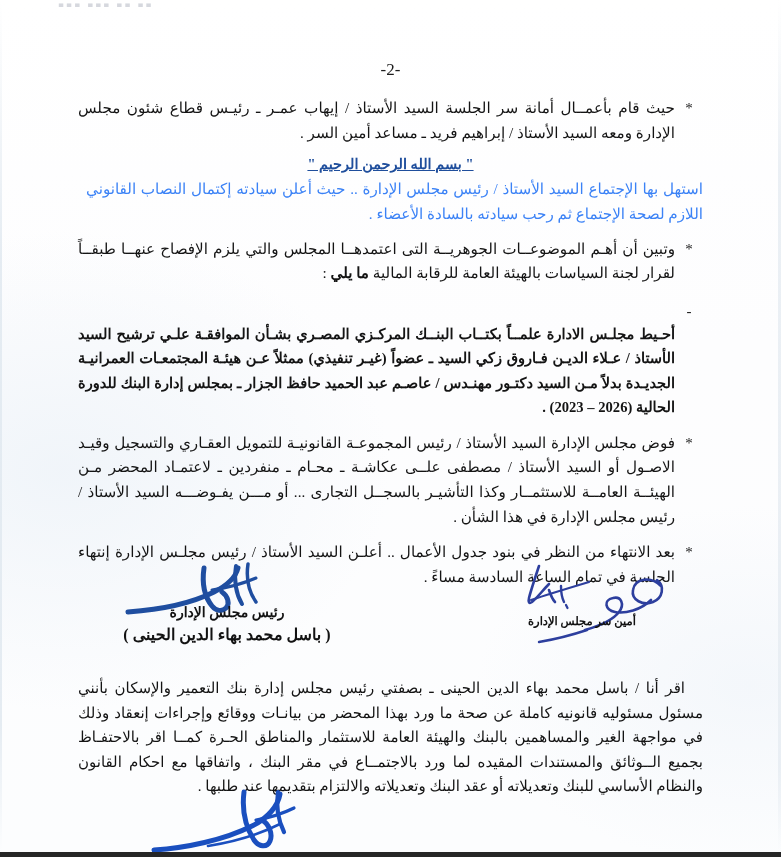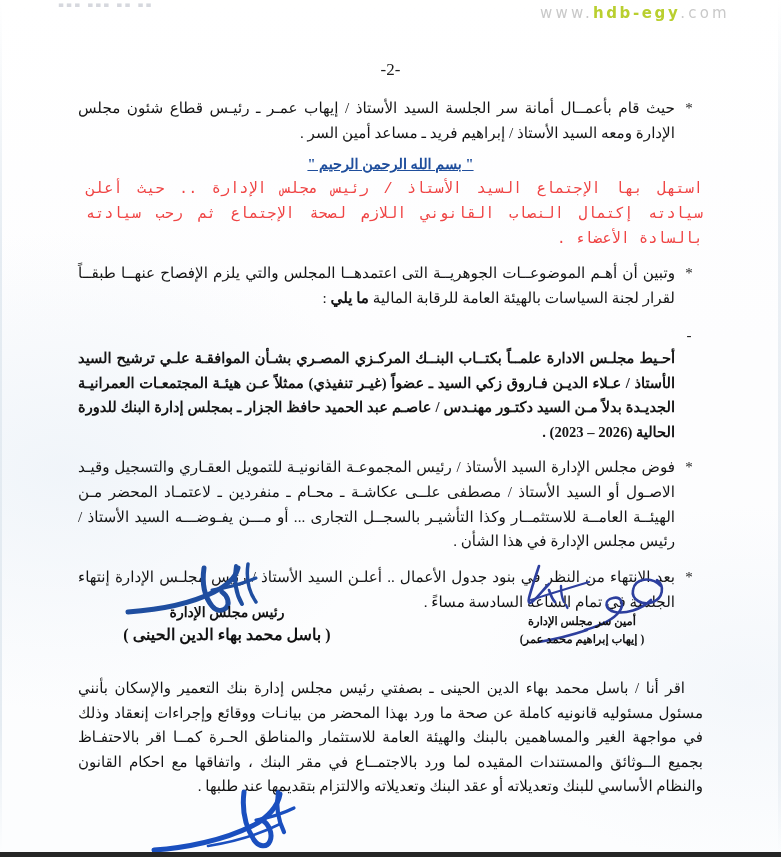--- a/index.html
+++ b/index.html
@@ -123,24 +123,24 @@
     flex: 1 1 auto;
     font-family: "Liberation Serif", "DejaVu Serif", serif;
     font-size: 15.2px;
     line-height: 1.62;
     color: #141414;
     text-align: justify;
     text-justify: inter-word;
   }
 
   .plain-para {
-    font-family: Liberation Mono, monospace;
+    font-family: Liberation Serif, serif;
     font-size: 15.2px;
     line-height: 1.62;
-    color: #ef4444;
+    color: #3b82f6;
     text-align: justify;
     margin: 0 0 10px 8px;
   }
 
   .basmala {
     text-align: center;
     font-family: "Liberation Serif", "DejaVu Serif", serif;
     font-size: 14.5px;
     font-weight: bold;
     color: #1f4e9c;
@@ -236,23 +236,20 @@
 </style>
 </head>
 <body>
 
 <div class="page">
 
   <div class="scan-tint"></div>
 
   <div class="header-crumb">▪▪▪  ▪▪▪  ▪▪ ▪▪</div>
 
-  <div class="watermark">
-    <span class="wm-dim">www.</span><span class="wm-accent">hdb-egy</span><span class="wm-dim">.com</span>
-  </div>
 
   <div class="page-number">-2-</div>
 
   <div class="body-block">
 
     <div class="para-row">
       <div class="marker">*</div>
       <div class="para-text">حيث قام بأعمــال أمانة سر الجلسة السيد الأستاذ / إيهاب عمـر ـ رئيـس قطاع شئون مجلس الإدارة ومعه السيد الأستاذ / إبراهيم فريد ـ مساعد أمين السر .</div>
     </div>
 
@@ -312,21 +309,20 @@
           <path d="M101,41 l1.5,3" stroke-width="2.2"></path>
           <path d="M196,22 C186,12 170,14 168,26 C166,36 178,42 188,38 C198,34 200,22 192,16" stroke-width="2.6"></path>
           <path d="M186,36 C176,46 160,50 150,48 C140,46 138,36 148,34 C156,32 160,40 154,48 C148,56 134,62 120,66" stroke-width="2.6"></path>
           <path d="M122,66 C104,72 86,76 74,78" stroke-width="2.4"></path>
         </g>
       </svg>
     </div>
 
     <div class="sign-block right-block">
       <div class="sign-role">أمين سر مجلس الإدارة</div>
-      <div class="sign-name">( إيهاب إبراهيم محمد عمر)</div>
     </div>
 
   </div>
 
   <div class="declaration">
     <span class="indent-first">اقر أنا / باسل محمد بهاء الدين الحينى ـ بصفتي رئيس مجلس إدارة بنك التعمير والإسكان بأنني مسئول مسئوليه قانونيه كاملة عن صحة ما ورد بهذا المحضر من بيانـات ووقائع وإجراءات إنعقاد وذلك في مواجهة الغير والمساهمين بالبنك والهيئة العامة للاستثمار والمناطق الحـرة كمــا اقر بالاحتفـاظ بجميع الــوثائق والمستندات المقيده لما ورد بالاجتمــاع في مقر البنك ، واتفاقها مع احكام القانون والنظام الأساسي للبنك وتعديلاته أو عقد البنك وتعديلاته والالتزام بتقديمها عند طلبها .</span>
   </div>
 
   <div class="bottom-sign">
     <svg width="230" height="70" viewBox="0 0 230 70" aria-hidden="true">

